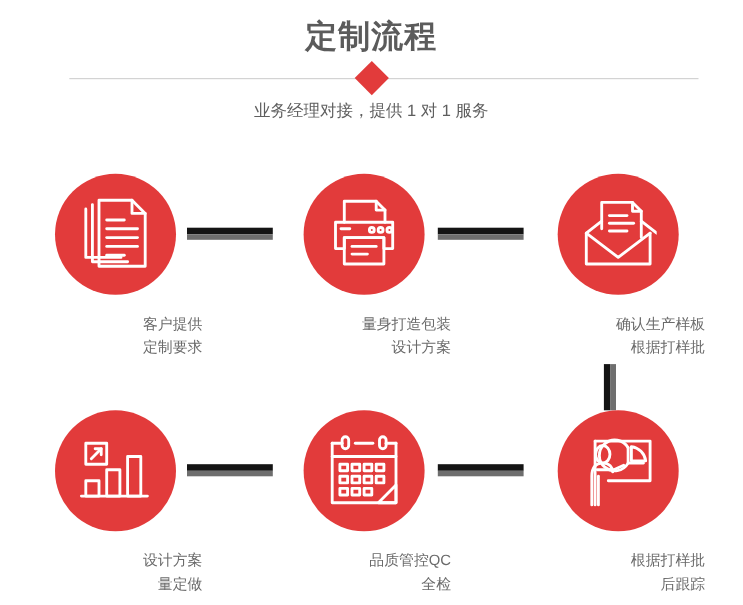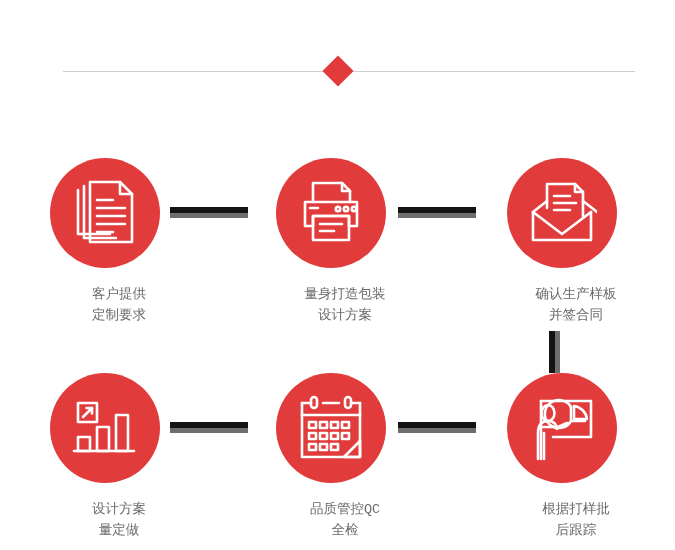--- a/index.html
+++ b/index.html
@@ -91,22 +91,21 @@
   }
   .step-label {
     position: absolute;
     top: 126px;
     left: 24px;
     width: 130px;
     font-size: 13.5px;
     color: #6a6a6a;
     line-height: 21px;
     white-space: pre-line;
-    text-align: center;
-    font-family: Liberation Mono, monospace;
+    text-align: right;
   }
 
   
   .conn-h {
     position: absolute;
     width: 78px;
     height: 11px;
   }
   .conn-h .bar-dark {
     position: absolute;
@@ -136,26 +135,28 @@
     top: 0; left: 6px;
     width: 5px; height: 42px;
     background: #6e6e6e;
   }
 </style>
 </head>
 <body>
 
 <div id="page">
 
+  <div id="header-title">定制流程</div>
 
   <div id="divider-wrap">
     <div id="divider-line"></div>
     <div id="divider-diamond"></div>
   </div>
 
+  <div id="header-subtitle">业务经理对接，提供 1 对 1 服务</div>
 
   <div class="step" style="left:30px; top:158px;">
     <div class="circle">
       <svg width="70" height="70" viewBox="0 0 70 70">
         <g fill="none" stroke="#ffffff" stroke-width="2.6" stroke-linejoin="round" stroke-linecap="round">
           <path d="M8 12 L8 56 L40 56"></path>
           <path d="M14 8 L14 60 L46 60"></path>
           <path d="M20 4 L50 4 L62 16 L62 64 L20 64 Z"></path>
           <path d="M50 4 L50 16 L62 16"></path>
           <path d="M27 22 L43 22"></path>
@@ -211,21 +212,21 @@
           <path d="M27 25 L49 25"></path>
           <path d="M27 32 L43 32"></path>
           <path d="M6 34 L20 23"></path>
           <path d="M70 34 L56 23"></path>
           <path d="M6 34 L6 62 L64 62 L64 34"></path>
           <path d="M6 34 L35 56 L64 34"></path>
         </g>
       </svg>
     </div>
     <div class="step-label">确认生产样板
-并签合同</div>
+根据打样批</div>
   </div>
 
   <div class="conn-v" style="left:549px; top:331px;">
     <div class="bar-dark"></div>
     <div class="bar-gray"></div>
   </div>
 
   <div class="step" style="left:30px; top:373px;">
     <div class="circle">
       <svg width="70" height="70" viewBox="0 0 70 70">

